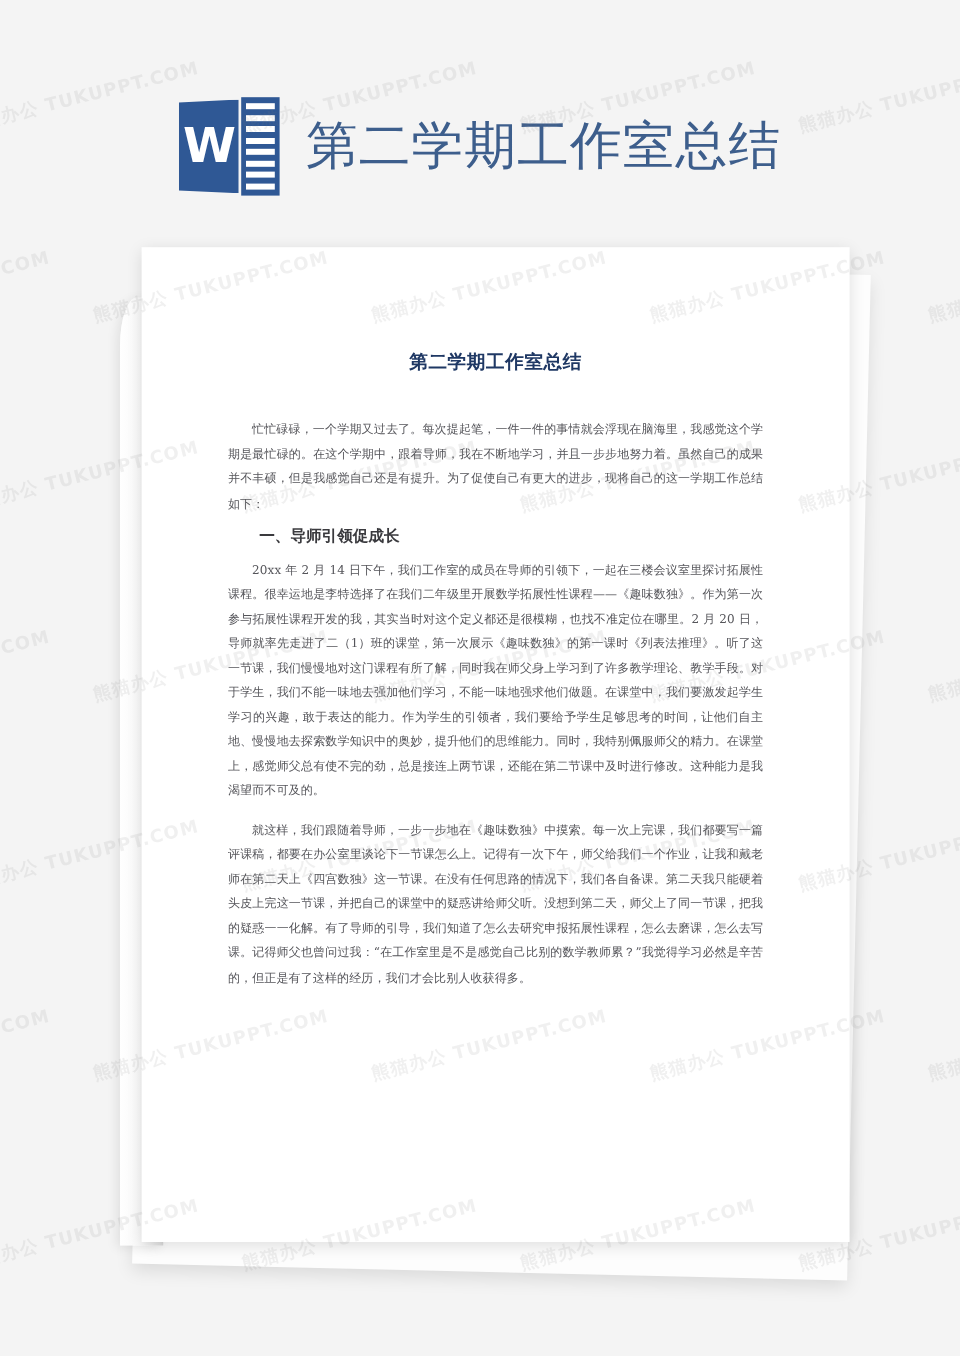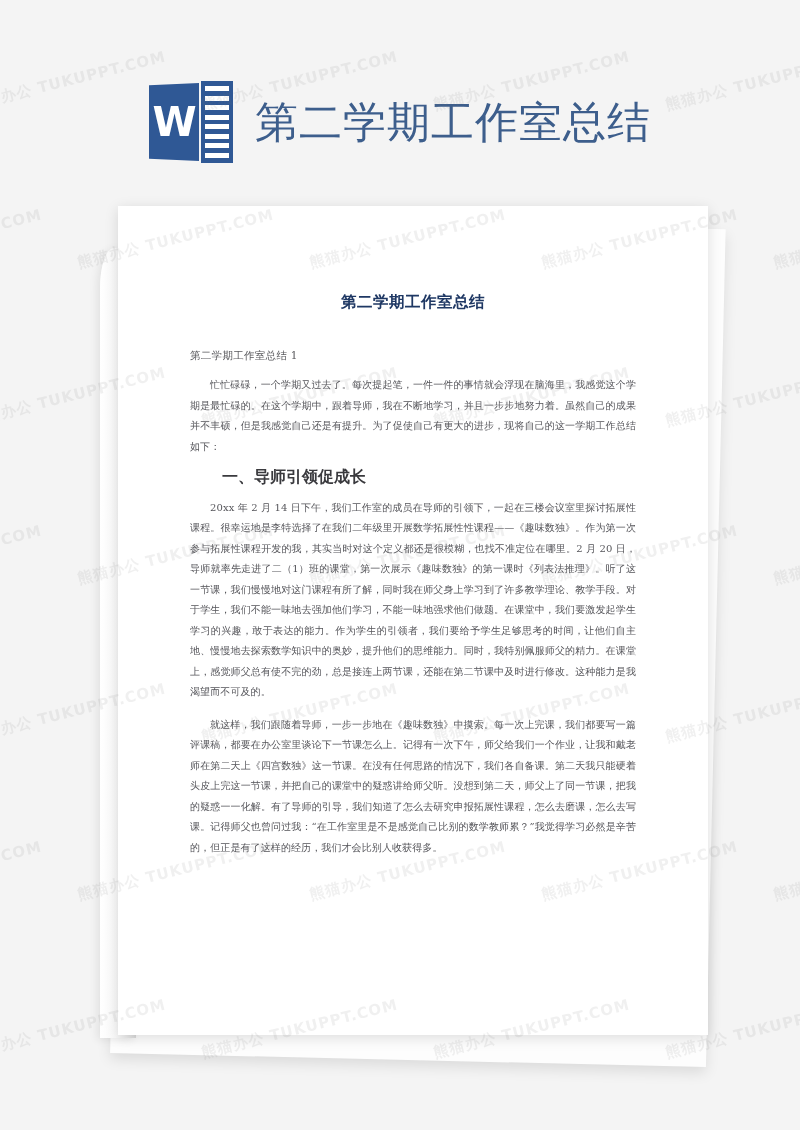--- a/index.html
+++ b/index.html
@@ -183,21 +183,21 @@
     line-height: 2.05;
     text-align: justify;
     text-indent: 2em;
     margin: 0 0 4px 0;
     letter-spacing: 0.1px;
   }
   .doc-h2 {
     color: #3a3a3e;
     font-family: "DejaVu Sans", sans-serif;
     font-weight: 700;
-    font-size: 16px;
+    font-size: 13px;
     line-height: 2.05;
     text-indent: 2em;
     margin: 4px 0 4px 0;
   }
   .doc-p.gap {
     margin-top: 12px;
   }
 </style>
 </head>
 <body>
@@ -221,21 +221,20 @@
       <i></i>
       <i></i>
       <i></i>
     </div>
   </div>
   <div class="header-title">第二学期工作室总结</div>
 </div>
 
 <div class="doc">
   <div class="doc-title">第二学期工作室总结</div>
-  <div class="doc-subhead">第二学期工作室总结 1</div>
   <div id="doc-blocks">
       <div class="doc-p">忙忙碌碌，一个学期又过去了。每次提起笔，一件一件的事情就会浮现在脑海里，我感觉这个学期是最忙碌的。在这个学期中，跟着导师，我在不断地学习，并且一步步地努力着。虽然自己的成果并不丰硕，但是我感觉自己还是有提升。为了促使自己有更大的进步，现将自己的这一学期工作总结如下：</div>
       <div class="doc-h2">一、导师引领促成长</div>
       <div class="doc-p">20xx 年 2 月 14 日下午，我们工作室的成员在导师的引领下，一起在三楼会议室里探讨拓展性课程。很幸运地是李特选择了在我们二年级里开展数学拓展性性课程——《趣味数独》。作为第一次参与拓展性课程开发的我，其实当时对这个定义都还是很模糊，也找不准定位在哪里。2 月 20 日，导师就率先走进了二（1）班的课堂，第一次展示《趣味数独》的第一课时《列表法推理》。听了这一节课，我们慢慢地对这门课程有所了解，同时我在师父身上学习到了许多教学理论、教学手段。对于学生，我们不能一味地去强加他们学习，不能一味地强求他们做题。在课堂中，我们要激发起学生学习的兴趣，敢于表达的能力。作为学生的引领者，我们要给予学生足够思考的时间，让他们自主地、慢慢地去探索数学知识中的奥妙，提升他们的思维能力。同时，我特别佩服师父的精力。在课堂上，感觉师父总有使不完的劲，总是接连上两节课，还能在第二节课中及时进行修改。这种能力是我渴望而不可及的。</div>
       <div class="doc-p gap">就这样，我们跟随着导师，一步一步地在《趣味数独》中摸索。每一次上完课，我们都要写一篇评课稿，都要在办公室里谈论下一节课怎么上。记得有一次下午，师父给我们一个作业，让我和戴老师在第二天上《四宫数独》这一节课。在没有任何思路的情况下，我们各自备课。第二天我只能硬着头皮上完这一节课，并把自己的课堂中的疑惑讲给师父听。没想到第二天，师父上了同一节课，把我的疑惑一一化解。有了导师的引导，我们知道了怎么去研究申报拓展性课程，怎么去磨课，怎么去写课。记得师父也曾问过我：“在工作室里是不是感觉自己比别的数学教师累？”我觉得学习必然是辛苦的，但正是有了这样的经历，我们才会比别人收获得多。</div>
     </div>
 </div>
 
 <div class="watermark-layer">
     <span class="wm" style="left: -30px; top: 96px;">熊猫办公 TUKUPPT.COM</span>

